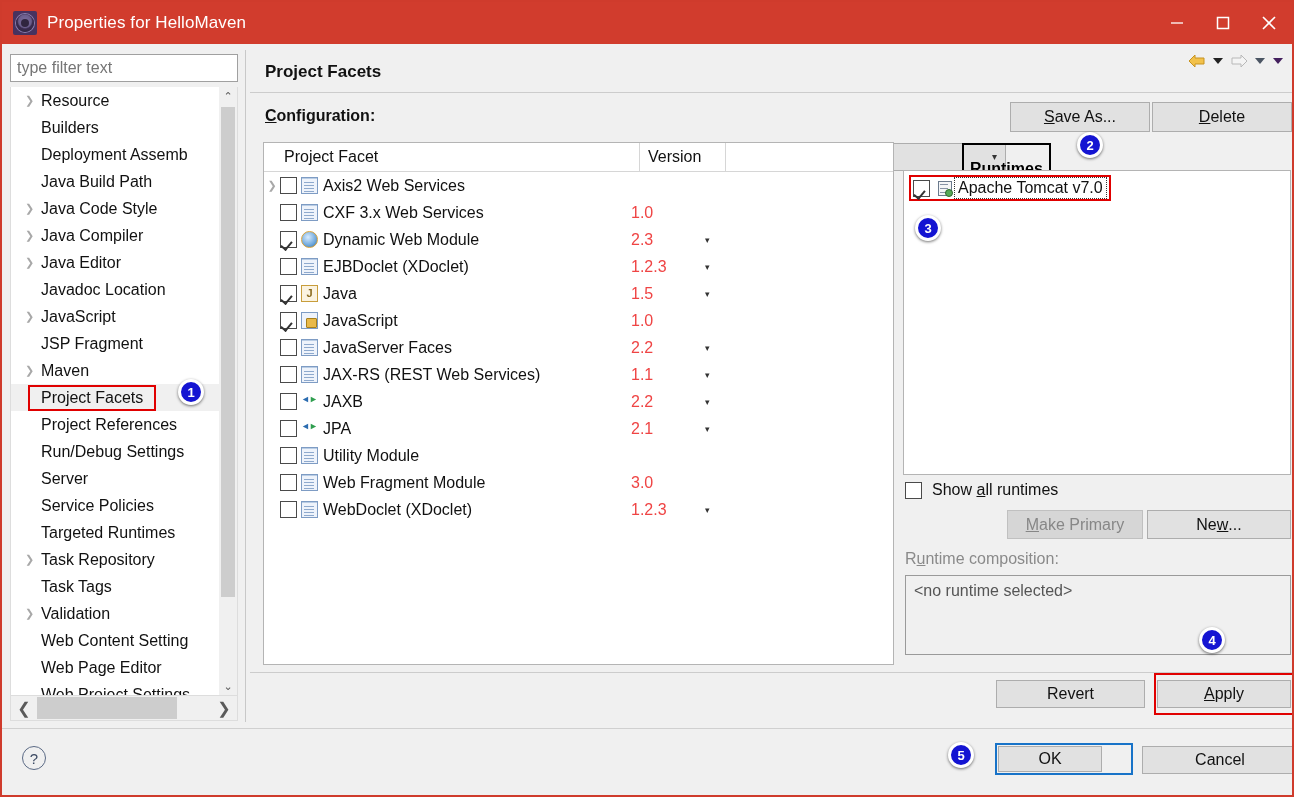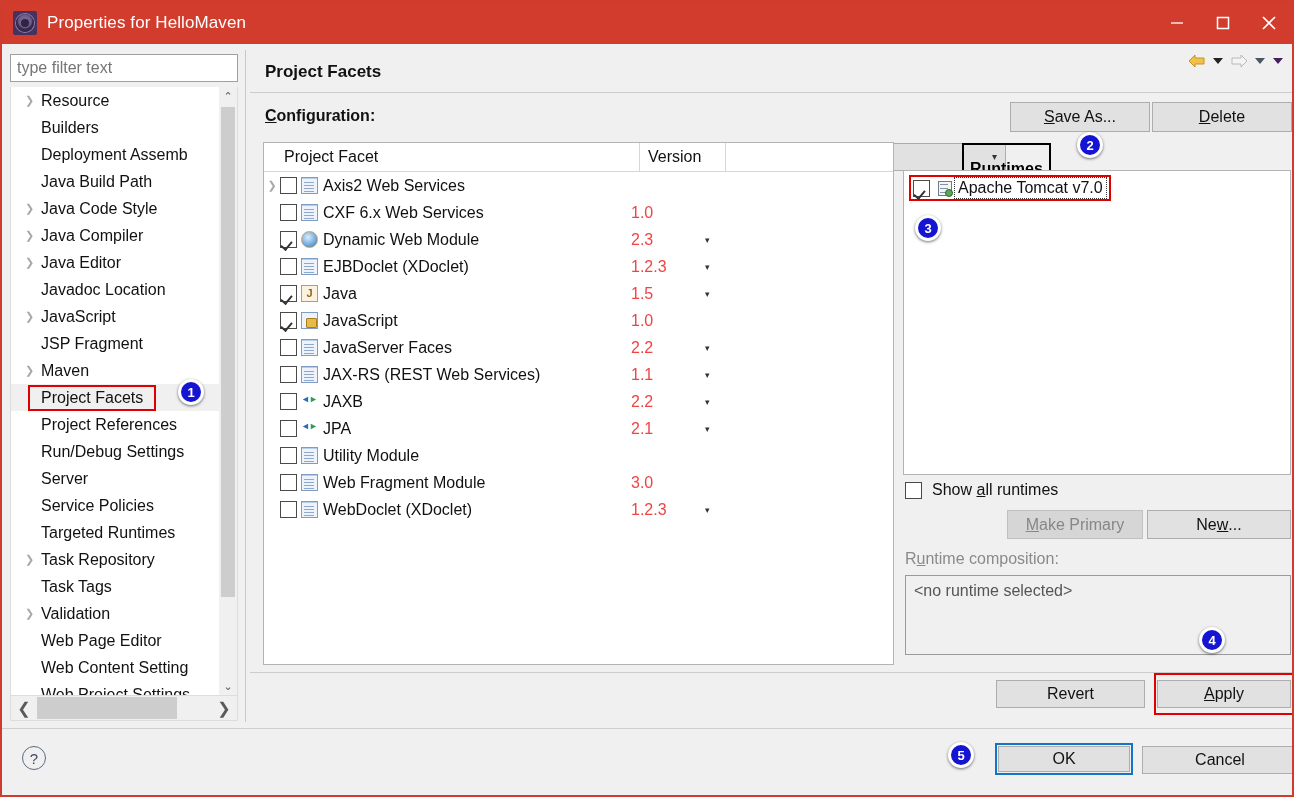--- a/index.html
+++ b/index.html
@@ -238,21 +238,21 @@
   #btn-revert { position:absolute; left:994px; top:678px; width:149px; height:28px; }
   #btn-apply-wrap { position:absolute; left:1152px; top:671px; width:140px; height:42px; border:2px solid #e00000; }
   #btn-apply { position:absolute; left:1155px; top:678px; width:134px; height:28px; }
   #hr-bottom2 { position:absolute; left:0px; top:726px; width:1290px; height:1px; background:#d0d0d0; }
   #help-icon {
     position:absolute; left:20px; top:744px; width:24px; height:24px;
     border:1px solid #5b6a85; border-radius:50%;
     color:#3c4a63; font-size:15px; display:flex; align-items:center; justify-content:center;
   }
   #btn-ok-wrap { position:absolute; left:993px; top:741px; width:138px; height:32px; border:2px solid #1873c8; }
-  #btn-ok { position:absolute; left:996px; top:744px; width:132px; height:26px; }
+  #btn-ok { position:absolute; left:996px; top:744px; width:104px; height:26px; }
   #btn-cancel { position:absolute; left:1140px; top:744px; width:156px; height:28px; }
   
   .badge {
     position:absolute; width:26px; height:26px; border-radius:50%;
     background:#1414d2; color:#fff; font-size:13px; font-weight:bold;
     display:flex; align-items:center; justify-content:center;
     border:3px solid #fff;
     box-shadow: 0 1px 3px rgba(0,0,0,.55);
     font-family:"Liberation Sans", sans-serif;
   }
@@ -316,22 +316,22 @@
         <div class="tree-item"><span class="twisty">❯</span><span>Maven</span></div>
         <div class="tree-item sel-outline"><span>Project Facets</span></div>
         <div class="tree-item"><span>Project References</span></div>
         <div class="tree-item"><span>Run/Debug Settings</span></div>
         <div class="tree-item"><span>Server</span></div>
         <div class="tree-item"><span>Service Policies</span></div>
         <div class="tree-item"><span>Targeted Runtimes</span></div>
         <div class="tree-item"><span class="twisty">❯</span><span>Task Repository</span></div>
         <div class="tree-item"><span>Task Tags</span></div>
         <div class="tree-item"><span class="twisty">❯</span><span>Validation</span></div>
+        <div class="tree-item"><span>Web Content Setting</span></div>
         <div class="tree-item"><span>Web Page Editor</span></div>
-        <div class="tree-item"><span>Web Content Setting</span></div>
         <div class="tree-item"><span>Web Project Settings</span></div>
       </div>
     <div id="lv-scroll">
       <div class="arrow">⌃</div>
       <div id="lv-thumb"></div>
       <div class="arrow" style="position:absolute;bottom:0;left:0;">⌄</div>
     </div>
   </div>
   <div id="tree-highlight"></div>
 
@@ -402,21 +402,21 @@
           <span class="tw">❯</span>
           <span class="cbox"></span>
           <span class="ficon doc"></span>
           <span class="fname">Axis2 Web Services</span>
           <span class="fver"></span>
         </div>
         <div class="frow">
           <span class="tw"></span>
           <span class="cbox"></span>
           <span class="ficon doc"></span>
-          <span class="fname">CXF 6.x Web Services</span>
+          <span class="fname">CXF 3.x Web Services</span>
           <span class="fver">1.0</span>
         </div>
         <div class="frow">
           <span class="tw"></span>
           <span class="cbox checked"></span>
           <span class="ficon globe"></span>
           <span class="fname">Dynamic Web Module</span>
           <span class="fver">2.3</span>
           <span class="fdrop">▾</span>
         </div>

